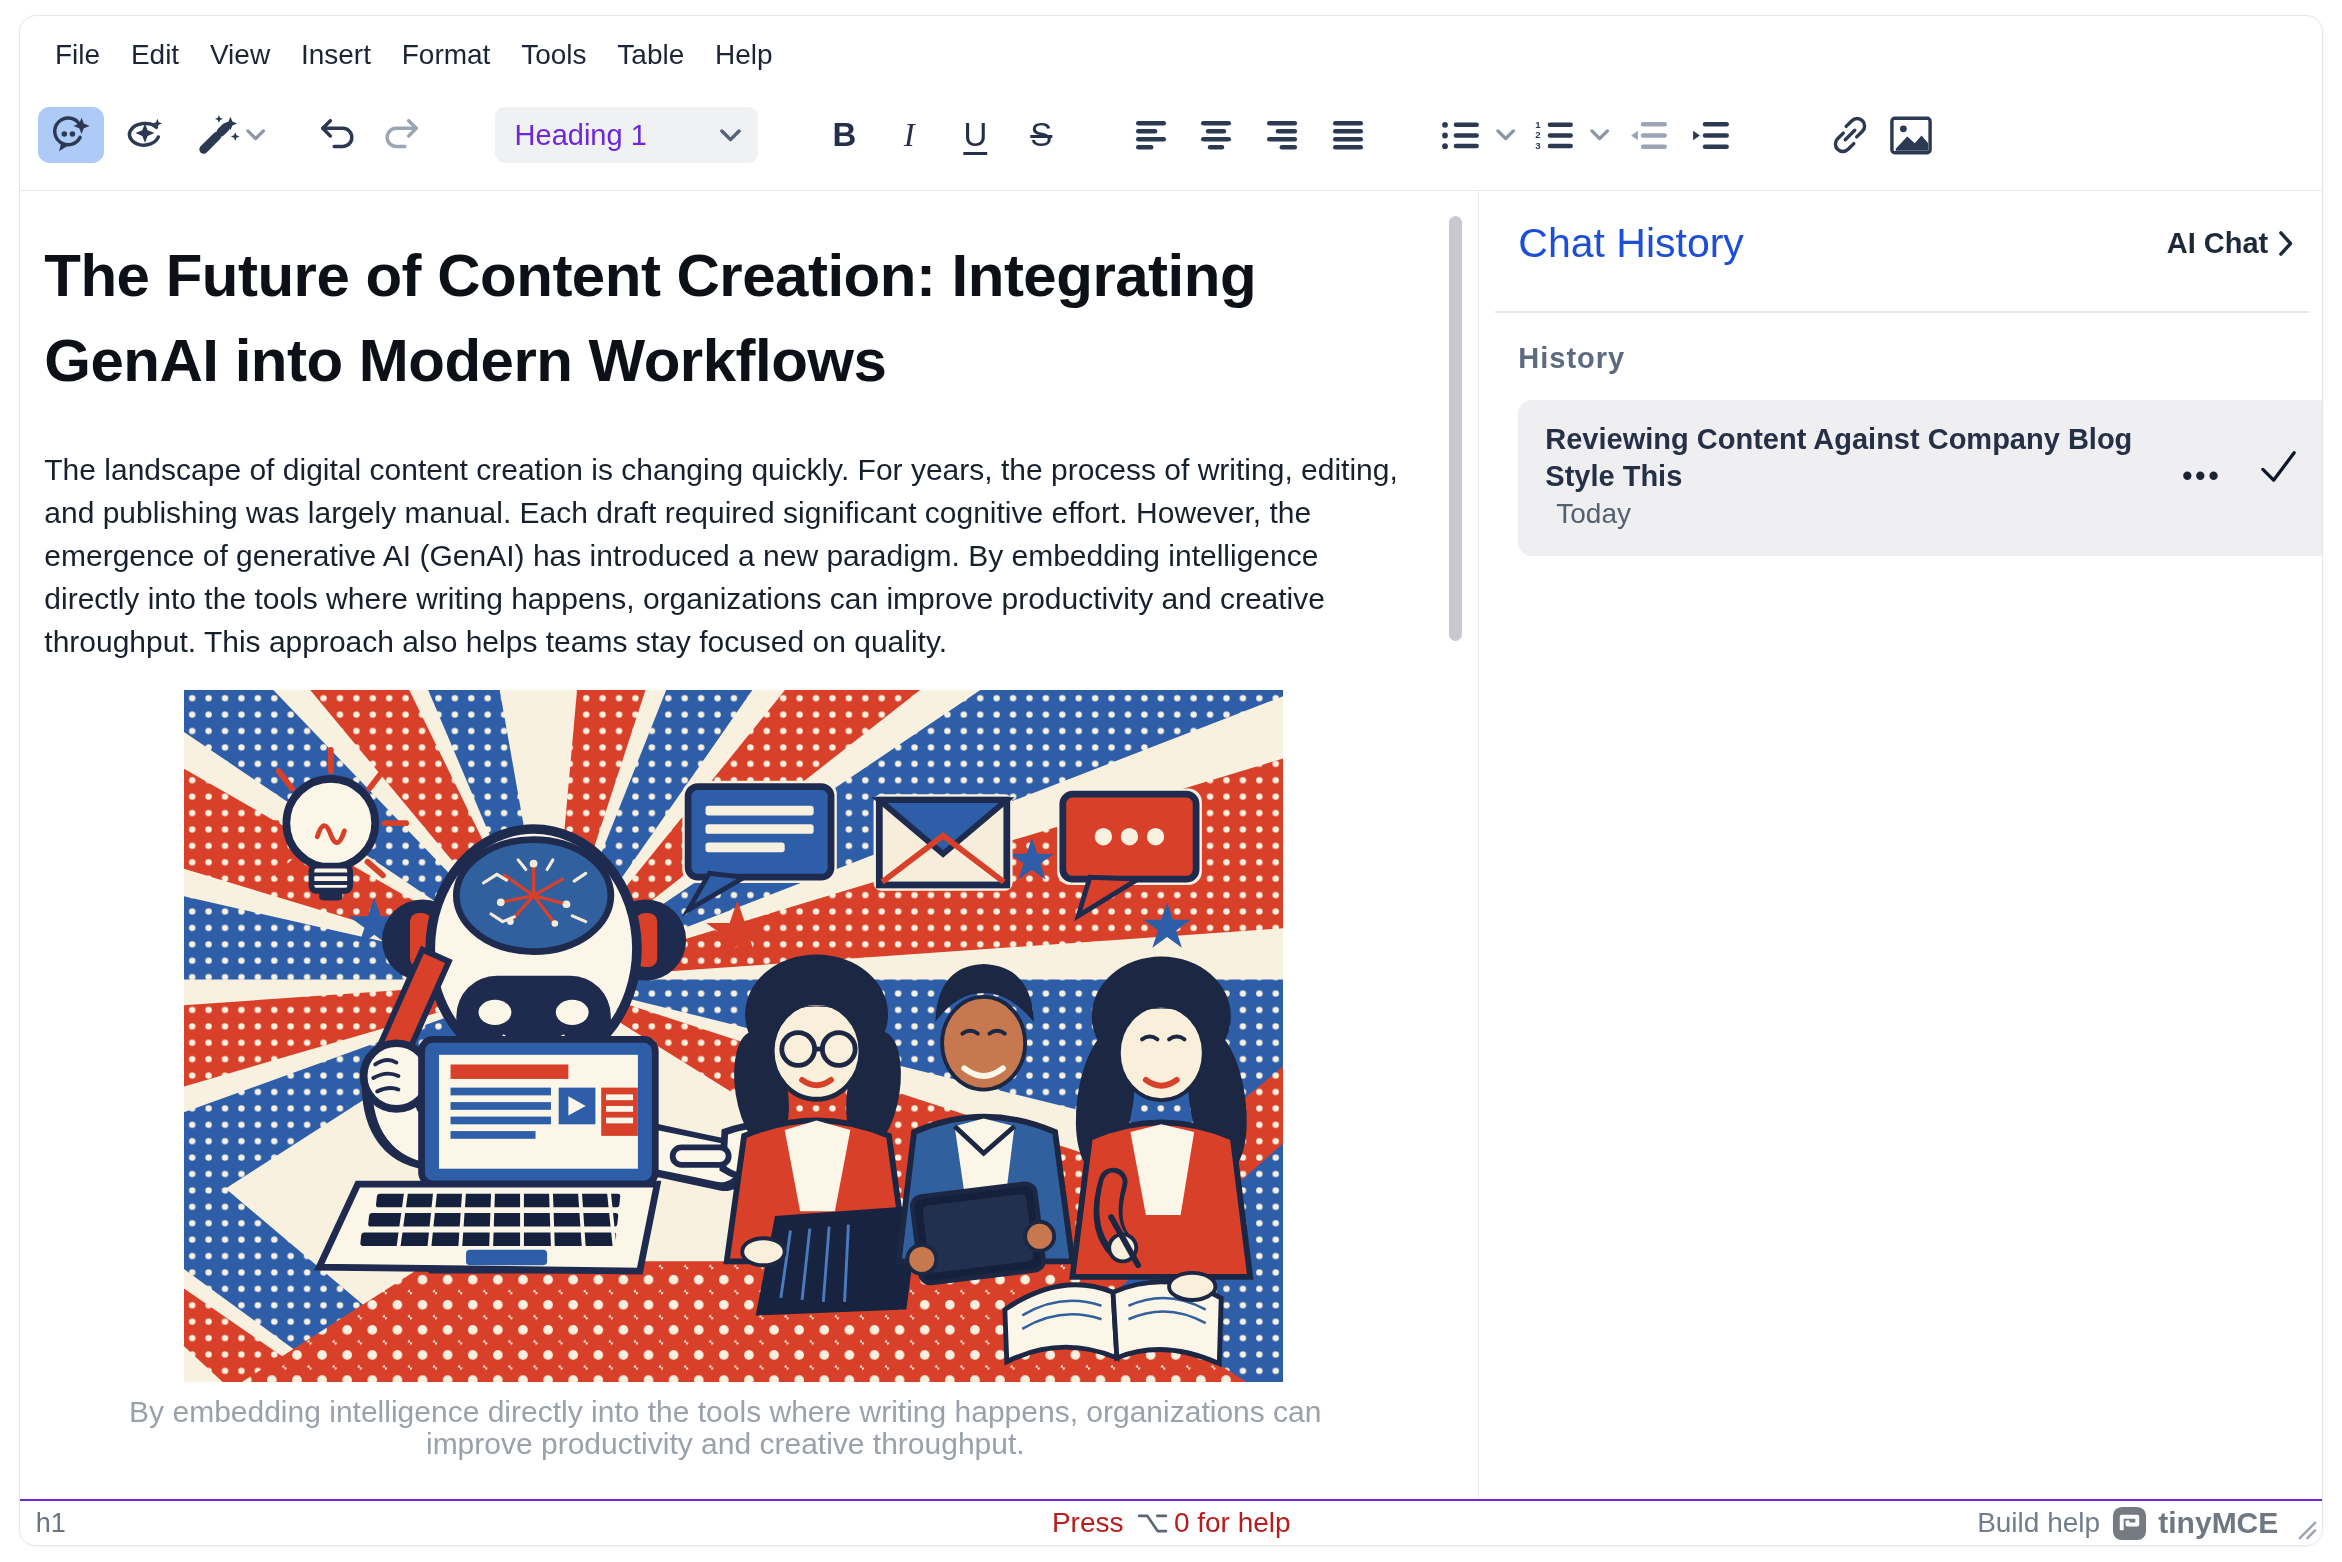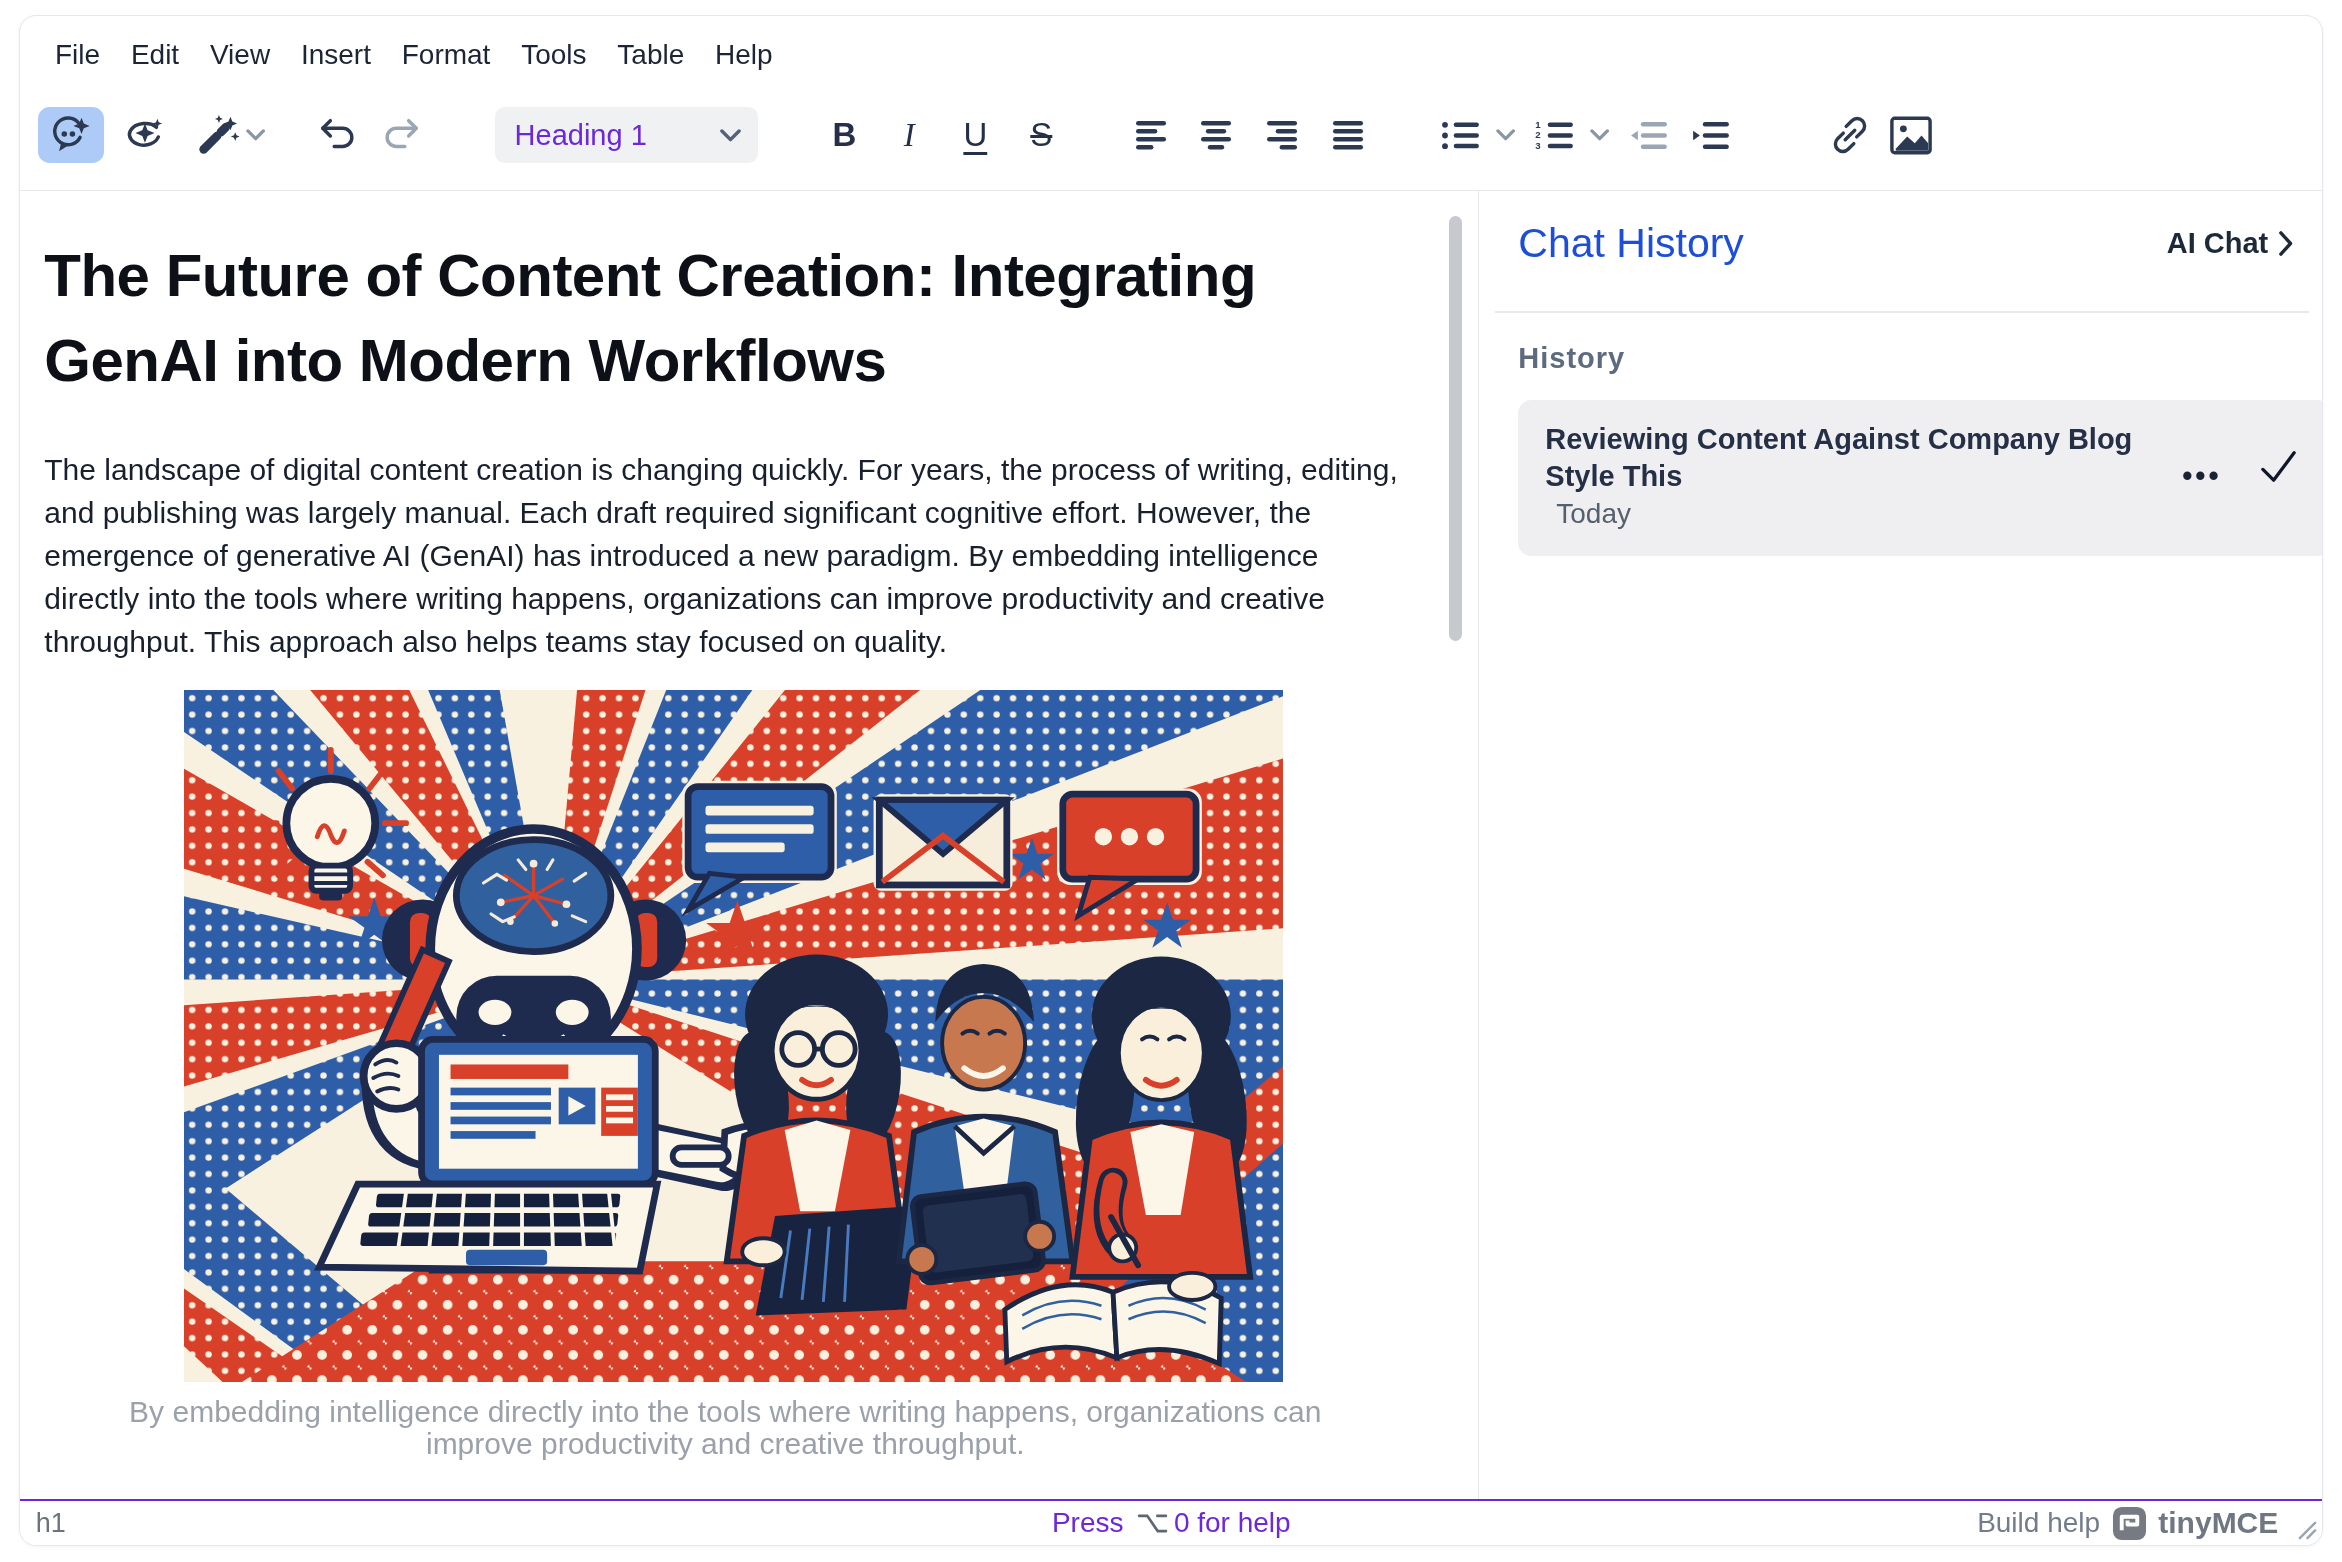--- a/index.html
+++ b/index.html
@@ -47,21 +47,21 @@
   .sb-section { position:absolute; left:39px; top:151px; font-size:29px; font-weight:700; color:#5d6b7e; letter-spacing:1px; }
   .sb-card { position:absolute; left:39px; top:209px; width:813px; height:156px; background:#efeff1; border-radius:13.5px; }
   .sb-card-title { position:absolute; left:27px; top:21px; width:618px; font-size:29px; font-weight:700; line-height:37px; color:#253047; }
   .sb-card-date { position:absolute; left:27px; top:98px; font-size:28px; color:#555f6e;margin-left:11px; }
   .sb-ellipsis { position:absolute; left:664px; top:60px; font-size:29px; font-weight:700; letter-spacing:2.9px; color:#1a2233; }
   .sb-check { position:absolute; left:740px; top:46px; }
   
   .statusbar { position:absolute; left:0; bottom:0; width:100%; height:46px; border-top:2px solid #6d28d9;
                display:flex; align-items:center; background:#fff; }
   .sb-path { position:absolute; left:15.4px; font-size:27px; color:#6b7280; }
-  .sb-help { position:absolute; left:0; width:100%; text-align:center; font-size:28px; color:#6d28d9; }
+  .sb-help { position:absolute; left:0; width:100%; text-align:center; font-size:28px; color:#b91c1c; }
   .sb-help svg { vertical-align:-2.9px; margin:0 5.8px; }
   .branding { position:absolute; right:44px; display:flex; align-items:center; gap:11.6px; }
   .branding .b-pre { font-size:28px; color:#727c8c; }
   .branding .b-name { font-size:30px; font-weight:700; color:#6f7782; }
   .resize-handle { position:absolute; right:5.8px; bottom:5.8px; }
 </style>
 </head>
 <body>
 
 <div class="frame">

